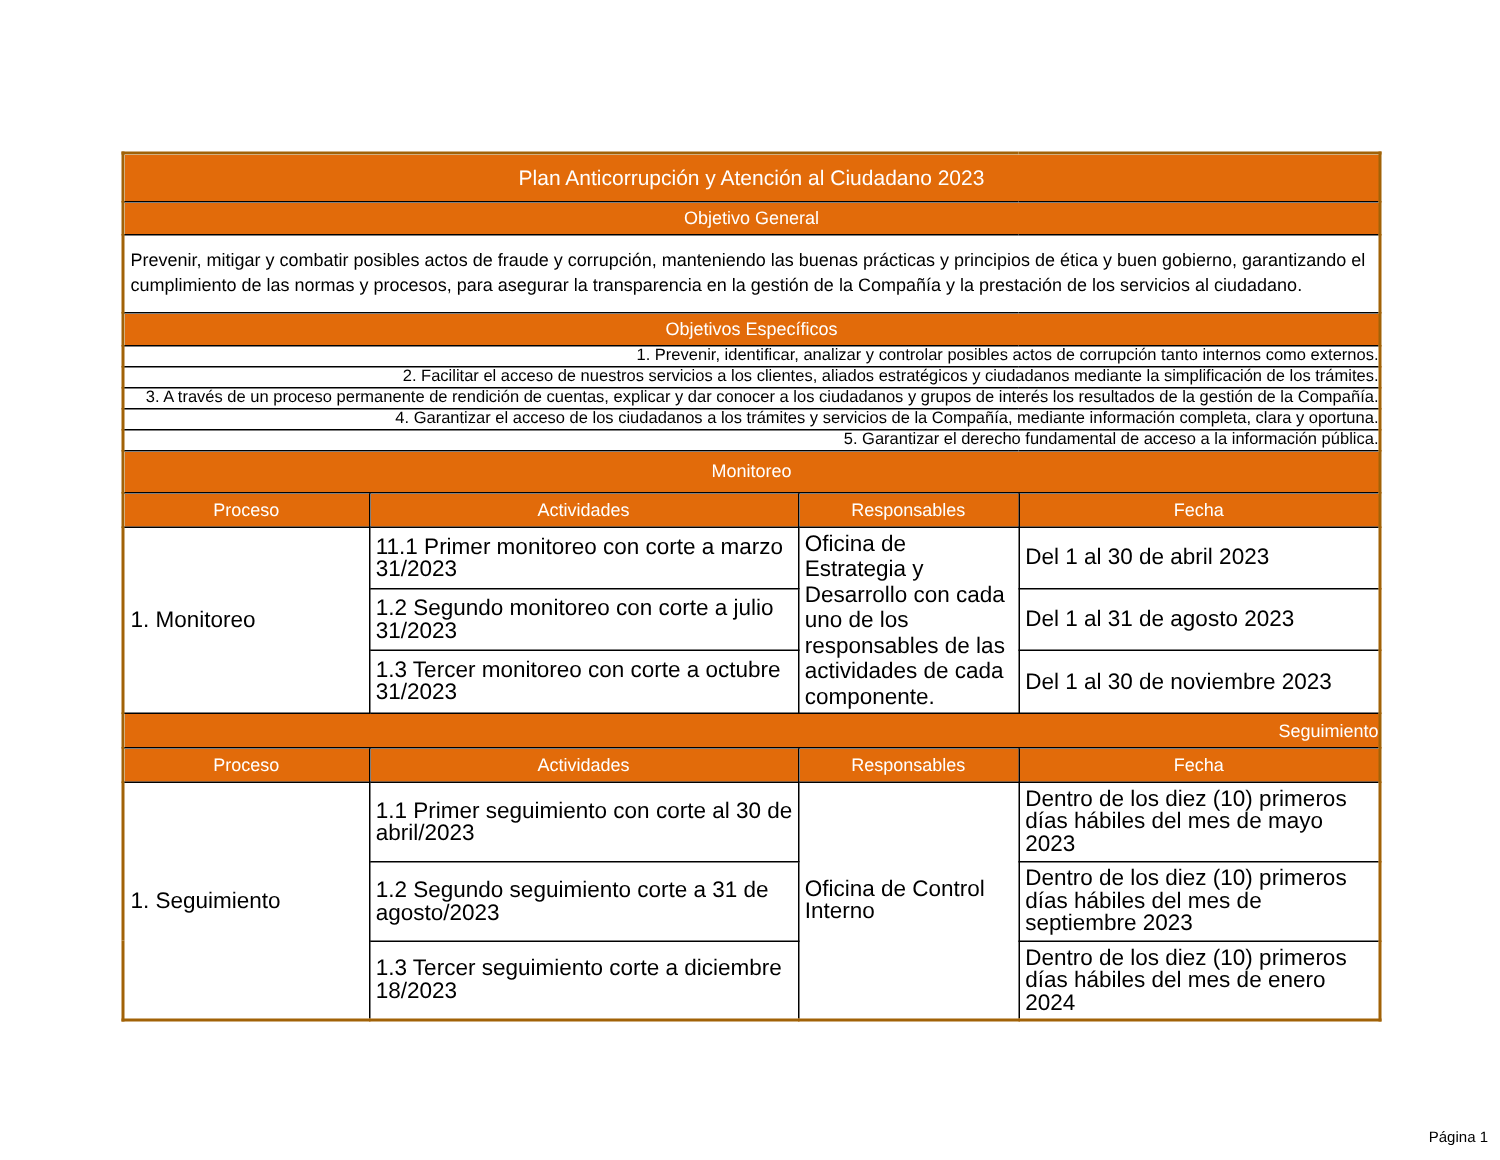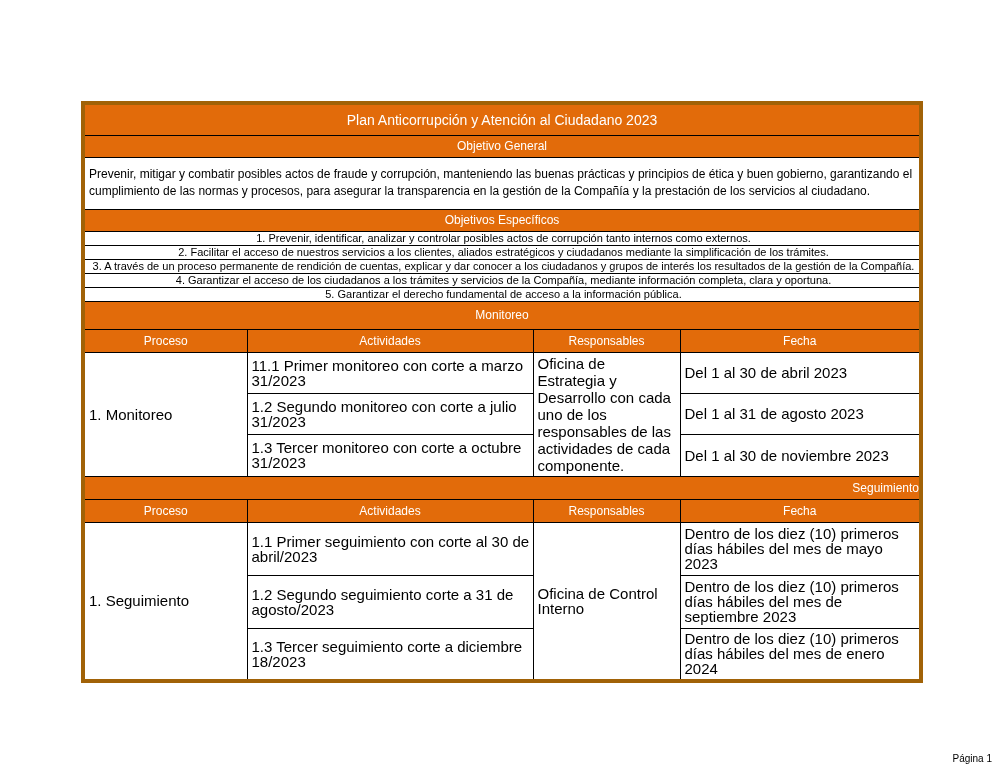--- a/index.html
+++ b/index.html
@@ -10,21 +10,21 @@
     color: #000;
     overflow: hidden;
     position: relative;
   }
   .doc-table {
     position: absolute;
     left: 81px; top: 101px;
     width: 838px;
     border-collapse: collapse;
     table-layout: fixed;
-    border: 4px solid #a16207;
+    border: 2px solid #a16207;
   }
   .doc-table td, .doc-table th {
     border: 1px solid #000;
     font-weight: normal;
     vertical-align: middle;
     overflow: hidden;
   }
   .banner {
     background: #E26B0A;
     color: #ffffff;
@@ -42,21 +42,21 @@
     line-height: 17px;
     padding: 2px 4px;
     text-align: left;
     vertical-align: middle;
   }
   .obj-cell {
     height: 13px;
     font-size: 11px;
     line-height: 11px;
     padding: 1px 0 1px 3px;
-    text-align: center;
+    text-align: right;
     white-space: nowrap;
   }
   .cell {
     font-size: 15px;
     line-height: 15px;
     padding: 2px 3px 2px 4px;
     text-align: left;
   }
   .mon-row td { height: 33px; }
   .seg-row td { height: 53px; }

